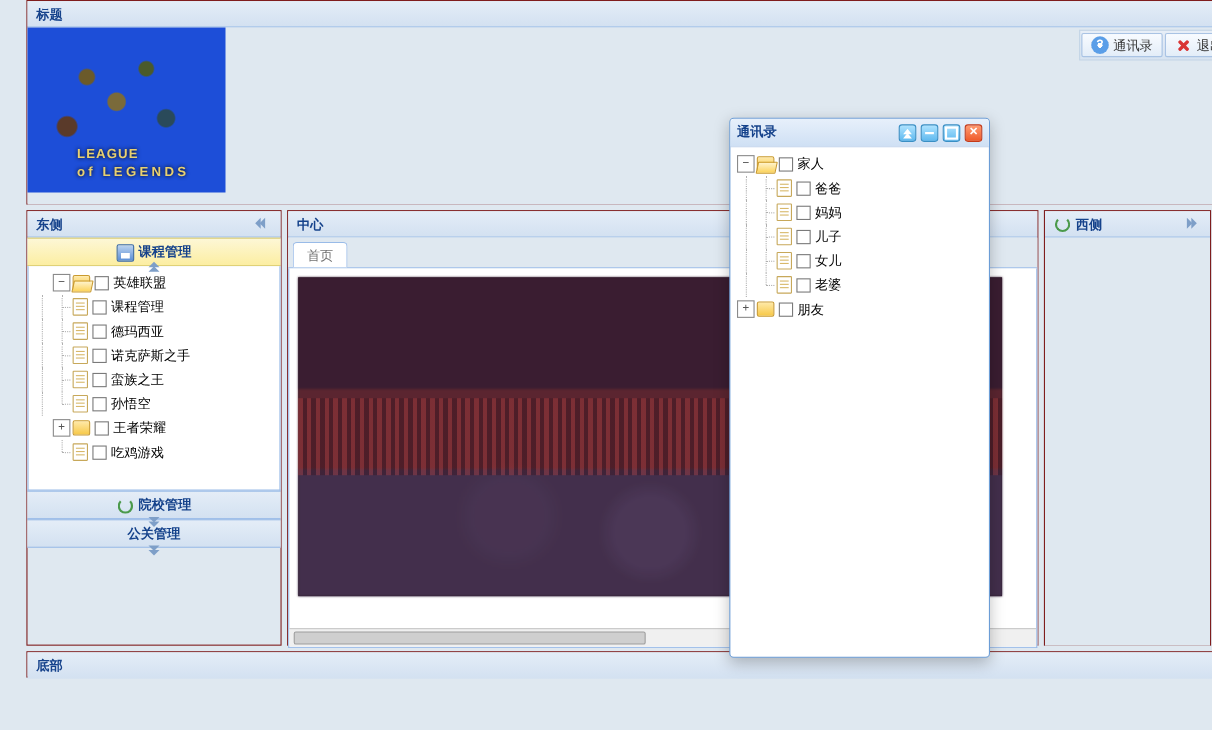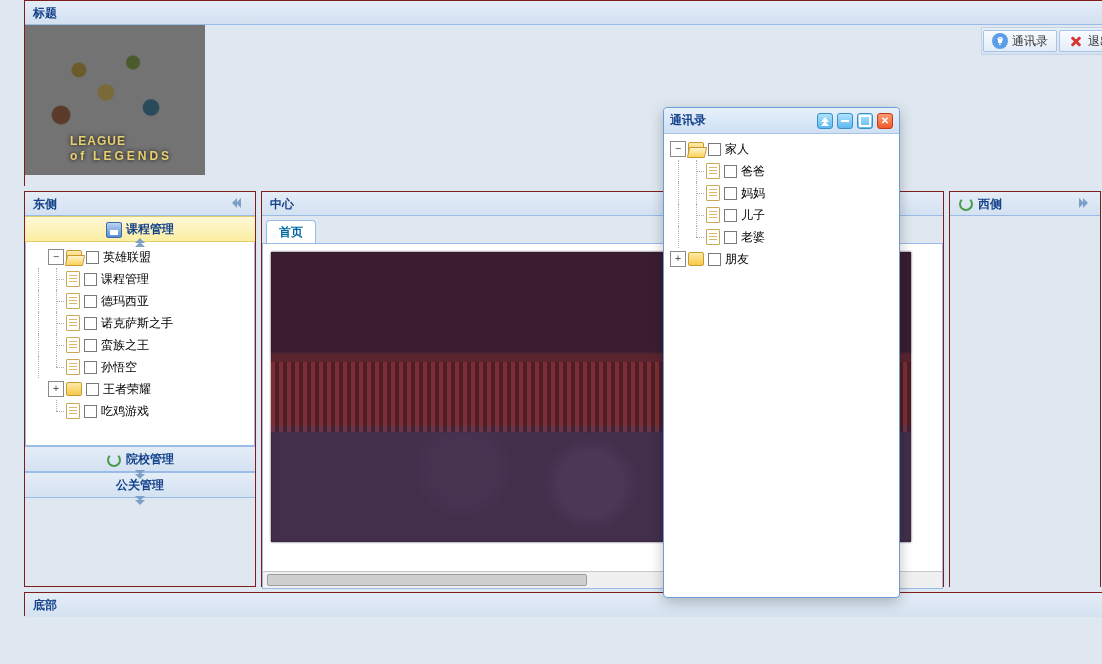--- a/index.html
+++ b/index.html
@@ -6,21 +6,21 @@
 body { background: #dfe8f0; width: 1102px; height: 664px; overflow: hidden; position: relative; }
 
 
 .panel { background: #dfe8f0; border: 1px solid #7f1d1d; position: relative; margin-left: 24px; }
 .panel-header { background: linear-gradient(#e4edf7,#d3e1f1); border-bottom: 1px solid #99bbe8; color: #15428b; font-weight: bold; padding: 4px 8px; height: 24px; line-height: 16px; display: flex; align-items: center; justify-content: space-between; }
 .panel-body { background: #dfe8f0; }
 
 
 #top-panel { position: absolute; left: 0; top: 0; width: 1102px; height: 186px; }
 #top-panel .panel-body { height: 161px; position: relative; }
-.banner-img { position: absolute; left: 0; top: 0; width: 180px; height: 150px; background: #737373; }
+.banner-img { position: absolute; left: 0; top: 0; width: 180px; height: 150px; background: #1d4ed8; }
 .banner-img::before { content:""; position:absolute; inset:0; background:
   radial-gradient(circle at 30% 30%, #6b5a2a 0 4%, transparent 5%),
   radial-gradient(circle at 60% 25%, #4a5a2a 0 4%, transparent 5%),
   radial-gradient(circle at 20% 60%, #5a3a2a 0 5%, transparent 6%),
   radial-gradient(circle at 70% 55%, #2a4a5a 0 5%, transparent 6%),
   radial-gradient(circle at 45% 45%, #7a6a3a 0 6%, transparent 7%); }
 .banner-text { position:absolute; left:45px; top:108px; color:#e8d070; font-family: Georgia, serif; font-size:14px; font-weight:bold; letter-spacing:1px; text-shadow:0 0 4px #000; }
 .banner-text small { display:block; font-size:10px; letter-spacing:3px; }
 
 
@@ -77,21 +77,21 @@
 .tree .toggle { width:16px; height:16px; border:1px solid #8a8a8a; background:#fff; display:inline-flex; align-items:center; justify-content:center; font-size:10px; line-height:1; margin-right:2px; cursor:pointer; flex:none; font-family: monospace; color:#555; }
 .tree .icn-folder { width:16px; height:14px; background:linear-gradient(#ffe9a8,#f7c948); border:1px solid #c99a2e; border-radius:2px; margin-right:4px; flex:none; position:relative; }
 .tree .icn-folder.open::before { content:""; position:absolute; left:-1px; top:4px; width:16px; height:9px; background:linear-gradient(#fff3cc,#fcd35a); border:1px solid #c99a2e; border-radius:1px; transform:skewX(-12deg); }
 .tree .icn-leaf { width:14px; height:16px; background:#fff; border:1px solid #c7a85a; border-radius:1px; margin-right:4px; flex:none; position:relative; }
 .tree .icn-leaf::before { content:""; position:absolute; left:2px; top:3px; right:2px; height:1px; background:#d8b86a; box-shadow:0 3px 0 #d8b86a, 0 6px 0 #d8b86a; }
 .tree .chk { width:13px; height:13px; border:1px solid #7a7a7a; background:#fff; margin-right:4px; flex:none; cursor:pointer; }
 .tree-label { color:#000000; }
 
 
 .tabstrip { height:28px; background:#dfe8f0; border-bottom:1px solid #99bbe8; padding:4px 4px 0 4px; display:flex; gap:2px; }
-.tab { background:#fff; border:1px solid #99bbe8; border-bottom:none; border-radius:4px 4px 0 0; padding:3px 12px; color:#0369a1; font-weight:bold; cursor:pointer; }
+.tab { background:#fff; border:1px solid #99bbe8; border-bottom:none; border-radius:4px 4px 0 0; padding:3px 12px; color:#737373; font-weight:normal; cursor:pointer; }
 .tab.active { background:#fff; }
 .center-body { background:#fff; border:1px solid #99bbe8; border-top:none; height:345px; position:relative; overflow:hidden; }
 .content-img { position:absolute; left:8px; top:8px; width:640px; height:290px; background:#2b1a28; }
 .content-img::before { content:""; position:absolute; inset:0; background:
   linear-gradient(180deg, rgba(60,30,50,0.9) 0 35%, rgba(100,40,50,0.85) 35% 60%, rgba(70,50,80,0.9) 60% 100%),
   radial-gradient(circle at 50% 80%, rgba(200,180,255,0.5) 0 8%, transparent 12%),
   radial-gradient(circle at 30% 75%, rgba(200,180,255,0.3) 0 6%, transparent 10%),
   radial-gradient(circle at 70% 75%, rgba(200,180,255,0.3) 0 6%, transparent 10%);
   filter: blur(1px); }
 .content-img::after { content:""; position:absolute; left:0; right:0; top:38%; height:24%; background:
@@ -351,20 +351,29 @@
             <span class="ind line"></span>
                 <span class="ind tee"></span>
             <span class="icn-leaf"></span>
             <span class="chk"></span>
             <span class="tree-label">儿子</span>
           </div>
             </li>
           <li>
               <div class="tree-row">
             <span class="ind line"></span>
+                <span class="ind tee"></span>
+            <span class="icn-leaf"></span>
+            <span class="chk"></span>
+            <span class="tree-label">女儿</span>
+          </div>
+            </li>
+          <li>
+              <div class="tree-row">
+            <span class="ind line"></span>
                 <span class="ind elbow"></span>
             <span class="icn-leaf"></span>
             <span class="chk"></span>
             <span class="tree-label">老婆</span>
           </div>
             </li>
         </ul>
       </li>
       <li>
           <div class="tree-row">

